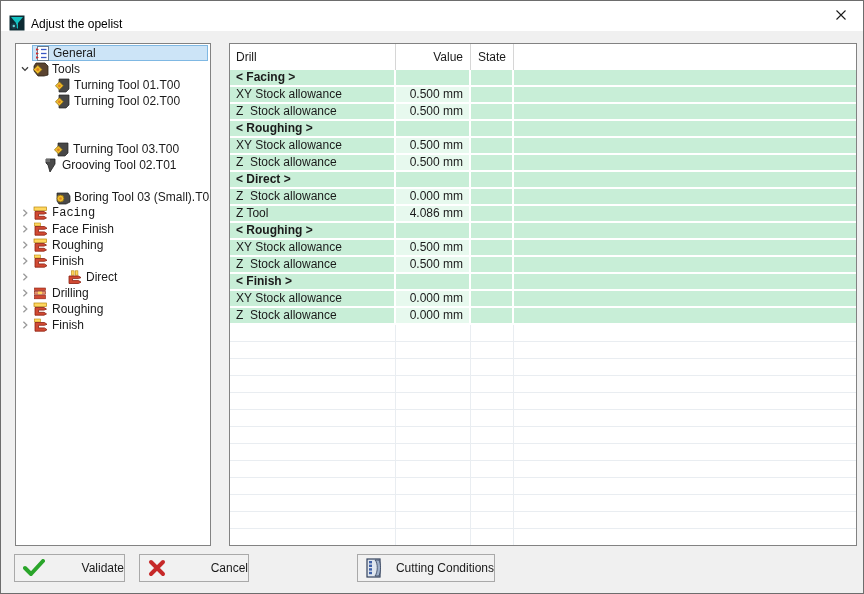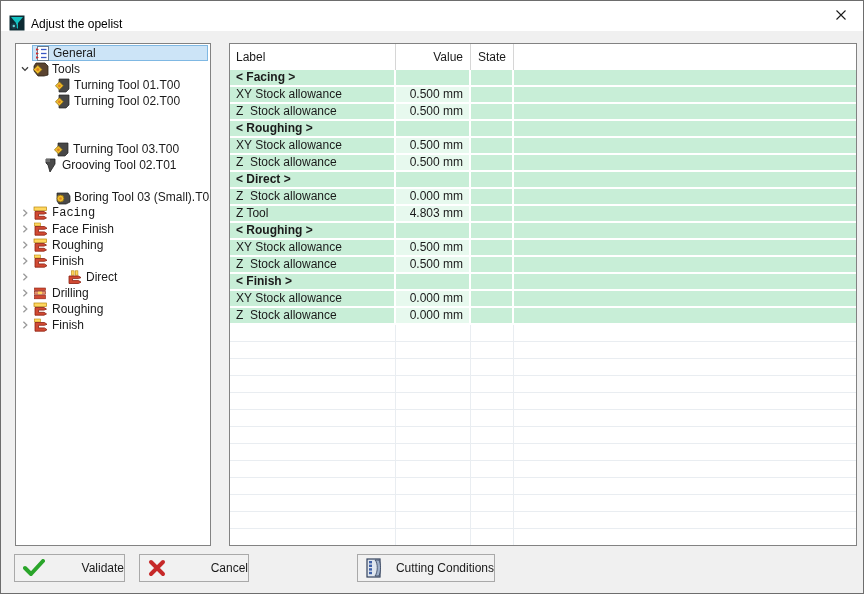--- a/index.html
+++ b/index.html
@@ -315,21 +315,21 @@
               <path d="M2 4.5 h9.5 l2.5 1.8 -2.5 1 h-6 v2.6 h6 l2.5 1.8 -2.5 1.5 H2 Z" fill="#d14a33" stroke="#8a1f10" stroke-width="0.8"></path>
             </svg>
           </span>
           <span class="t-label">Finish</span>
         </span>
       </div>
     </div>
 
   <div class="table-panel">
     <div class="tbl-header">
-      <div class="hc h-label">Label</div>
+      <div class="hc h-label">Drill</div>
       <div class="hc h-value">Value</div>
       <div class="hc h-state">State</div>
       <div class="hc h-fill"></div>
     </div>
     <div id="tbl-body">
         <div class="tbl-row section">
           <div class="c c-label green">&lt; Facing &gt;</div>
           <div class="c c-value green"></div>
           <div class="c c-state green"></div>
           <div class="c c-fill green"></div>
@@ -371,21 +371,21 @@
           <div class="c c-fill green"></div>
         </div>
         <div class="tbl-row data">
           <div class="c c-label green">Z  Stock allowance</div>
           <div class="c c-value green-light">0.000 mm</div>
           <div class="c c-state green"></div>
           <div class="c c-fill green"></div>
         </div>
         <div class="tbl-row data">
           <div class="c c-label green">Z Tool</div>
-          <div class="c c-value green-light">4.803 mm</div>
+          <div class="c c-value green-light">4.086 mm</div>
           <div class="c c-state green"></div>
           <div class="c c-fill green"></div>
         </div>
         <div class="tbl-row section">
           <div class="c c-label green">&lt; Roughing &gt;</div>
           <div class="c c-value green"></div>
           <div class="c c-state green"></div>
           <div class="c c-fill green"></div>
         </div>
         <div class="tbl-row data">

